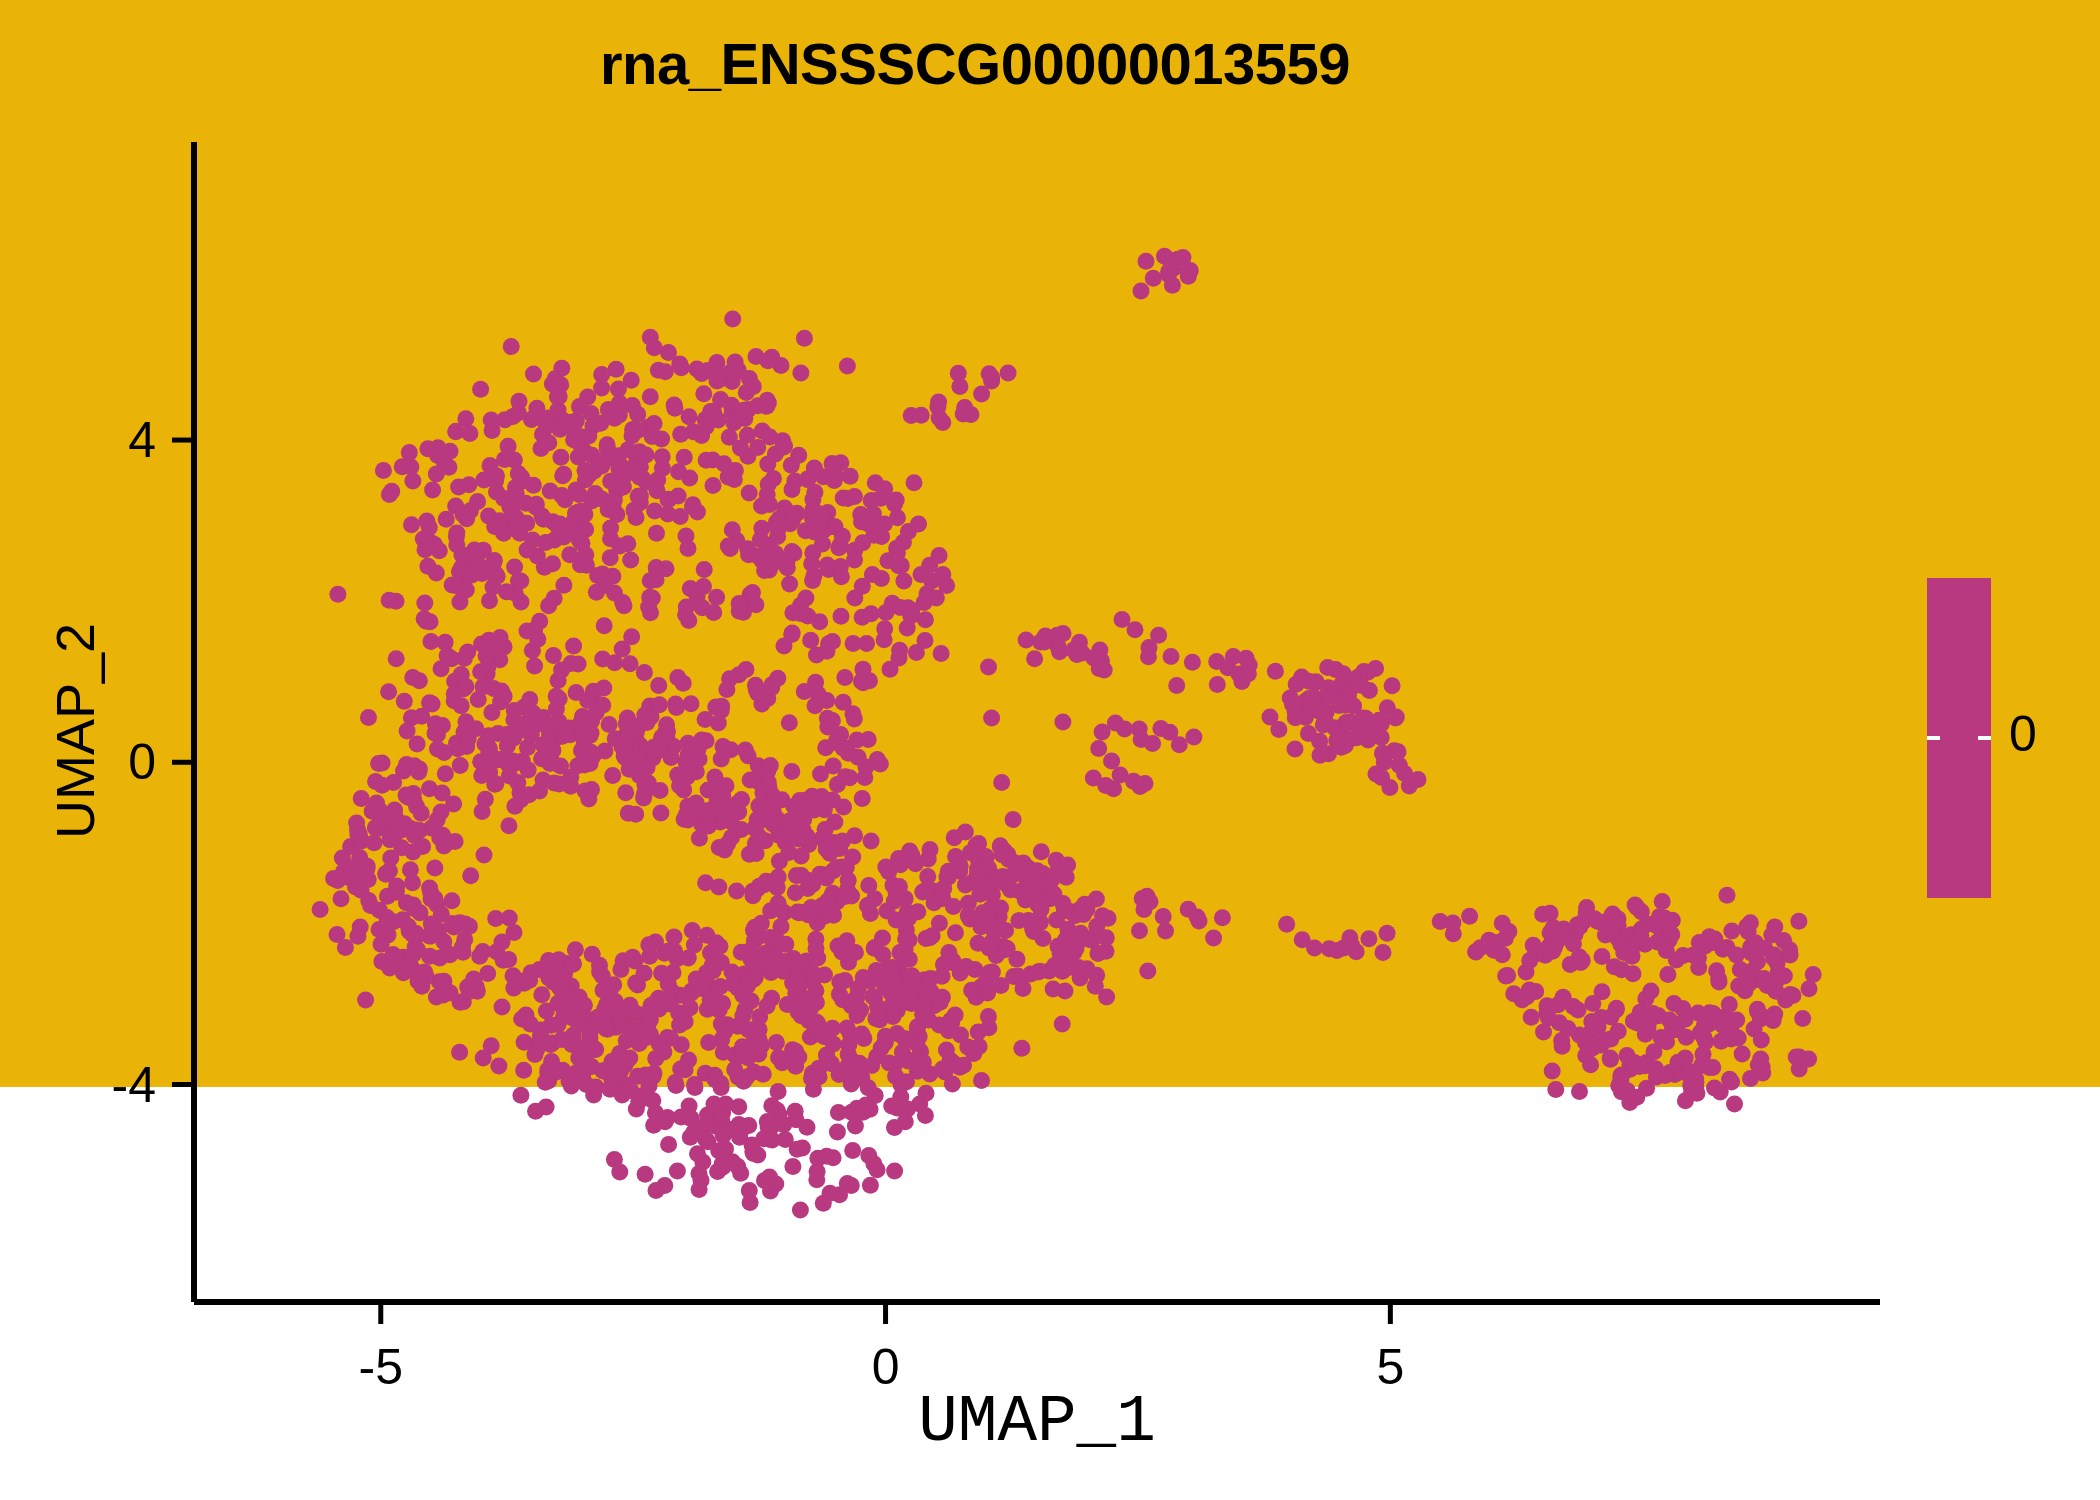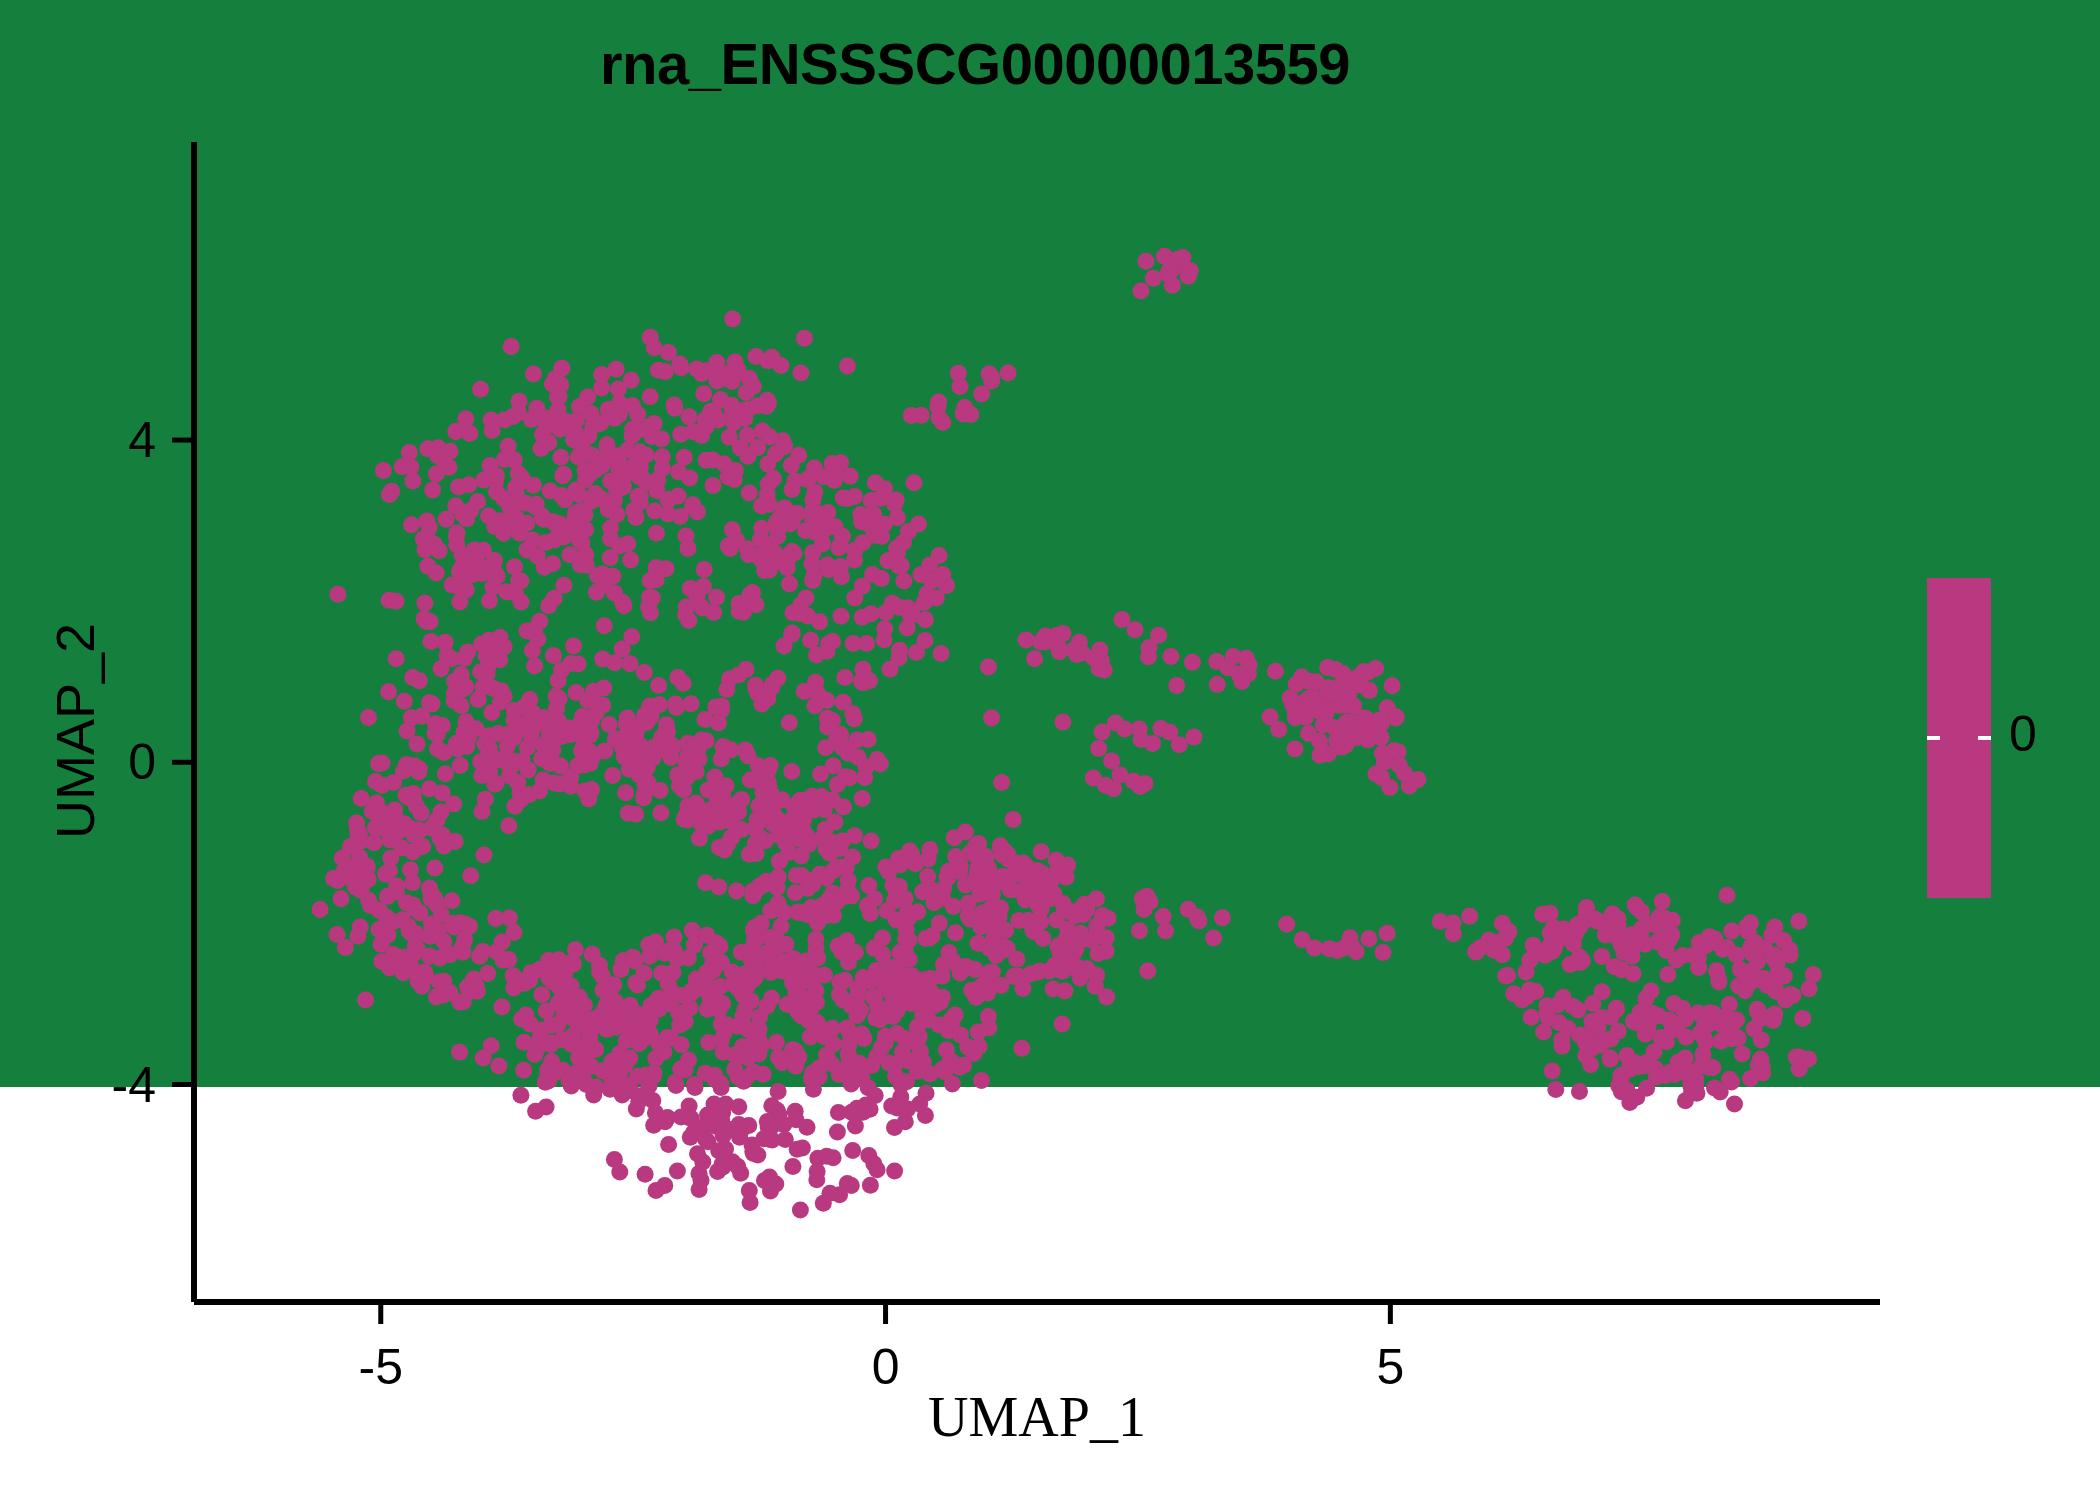--- a/index.html
+++ b/index.html
@@ -10,21 +10,21 @@
   body {
     width: 2100px;
     height: 1500px;
     font-family: "Liberation Sans", sans-serif;
     overflow: hidden;
   }
   #figure {
     position: relative;
     width: 2100px;
     height: 1087px;
-    background: #15803d;
+    background: #eab308;
   }
   #plot-title {
     position: absolute;
     left: 0;
     top: 30px;
     width: 1950px;
     text-align: center;
     font-family: "Liberation Sans", sans-serif;
     font-weight: bold;
     font-size: 58px;
@@ -53,22 +53,22 @@
     stroke: #000000;
     stroke-width: 5;
   }
   .tick-label {
     font-family: "Liberation Sans", sans-serif;
     font-size: 50px;
     fill: #000000;
   }
   #x-axis-title {
     position: absolute;
-    font-family: Liberation Serif, serif;
-    font-size: 56px;
+    font-family: Liberation Mono, monospace;
+    font-size: 66px;
     color: #000000;
     left: 194px;
     width: 1686px;
     top: 1385px;
     text-align: center;
     white-space: nowrap;
   }
   #y-axis-title {
     position: absolute;
     font-family: "Liberation Sans", sans-serif;

